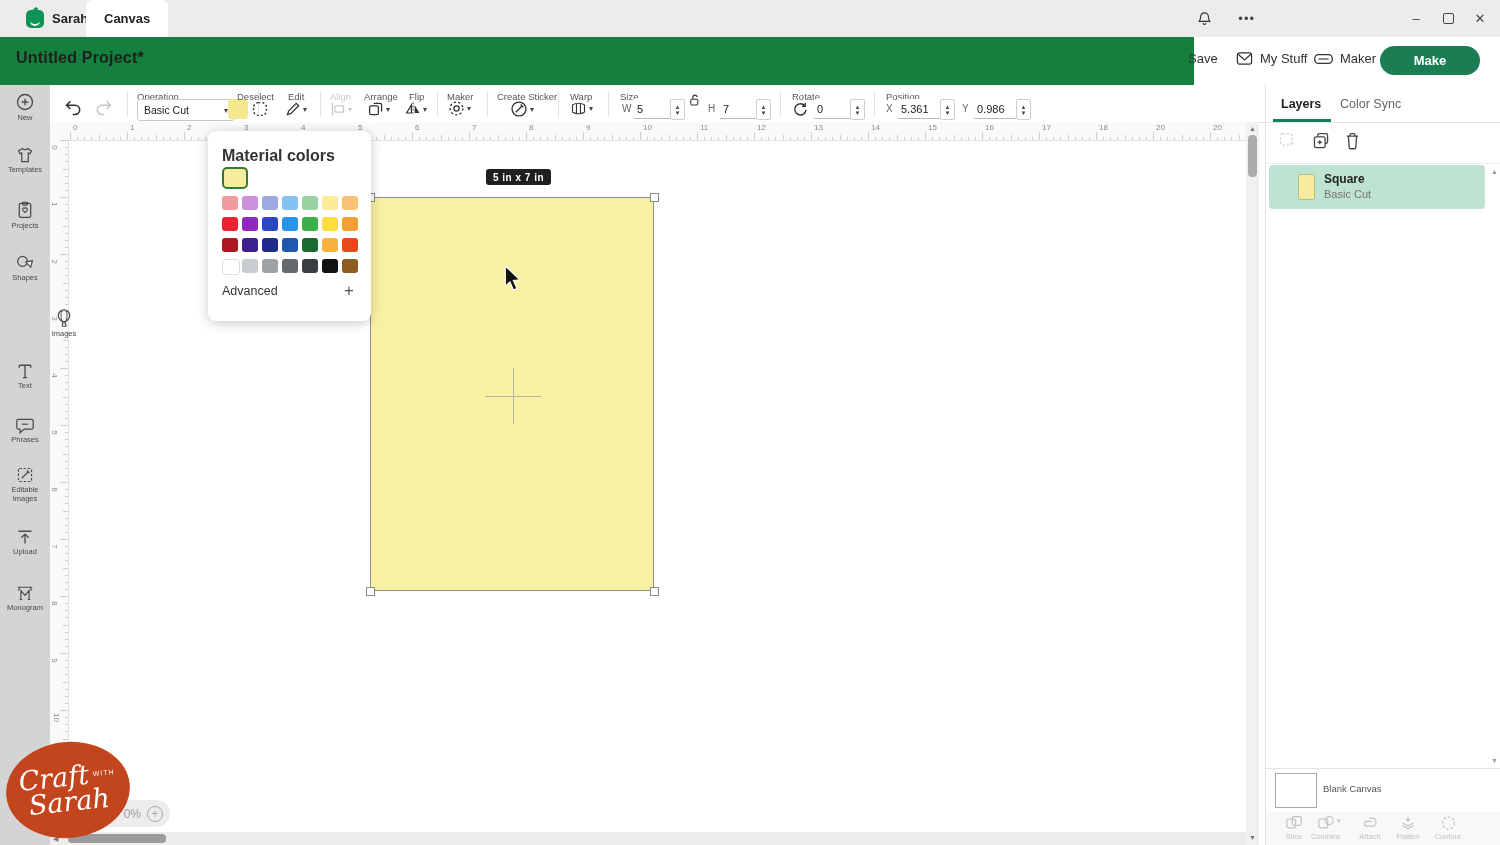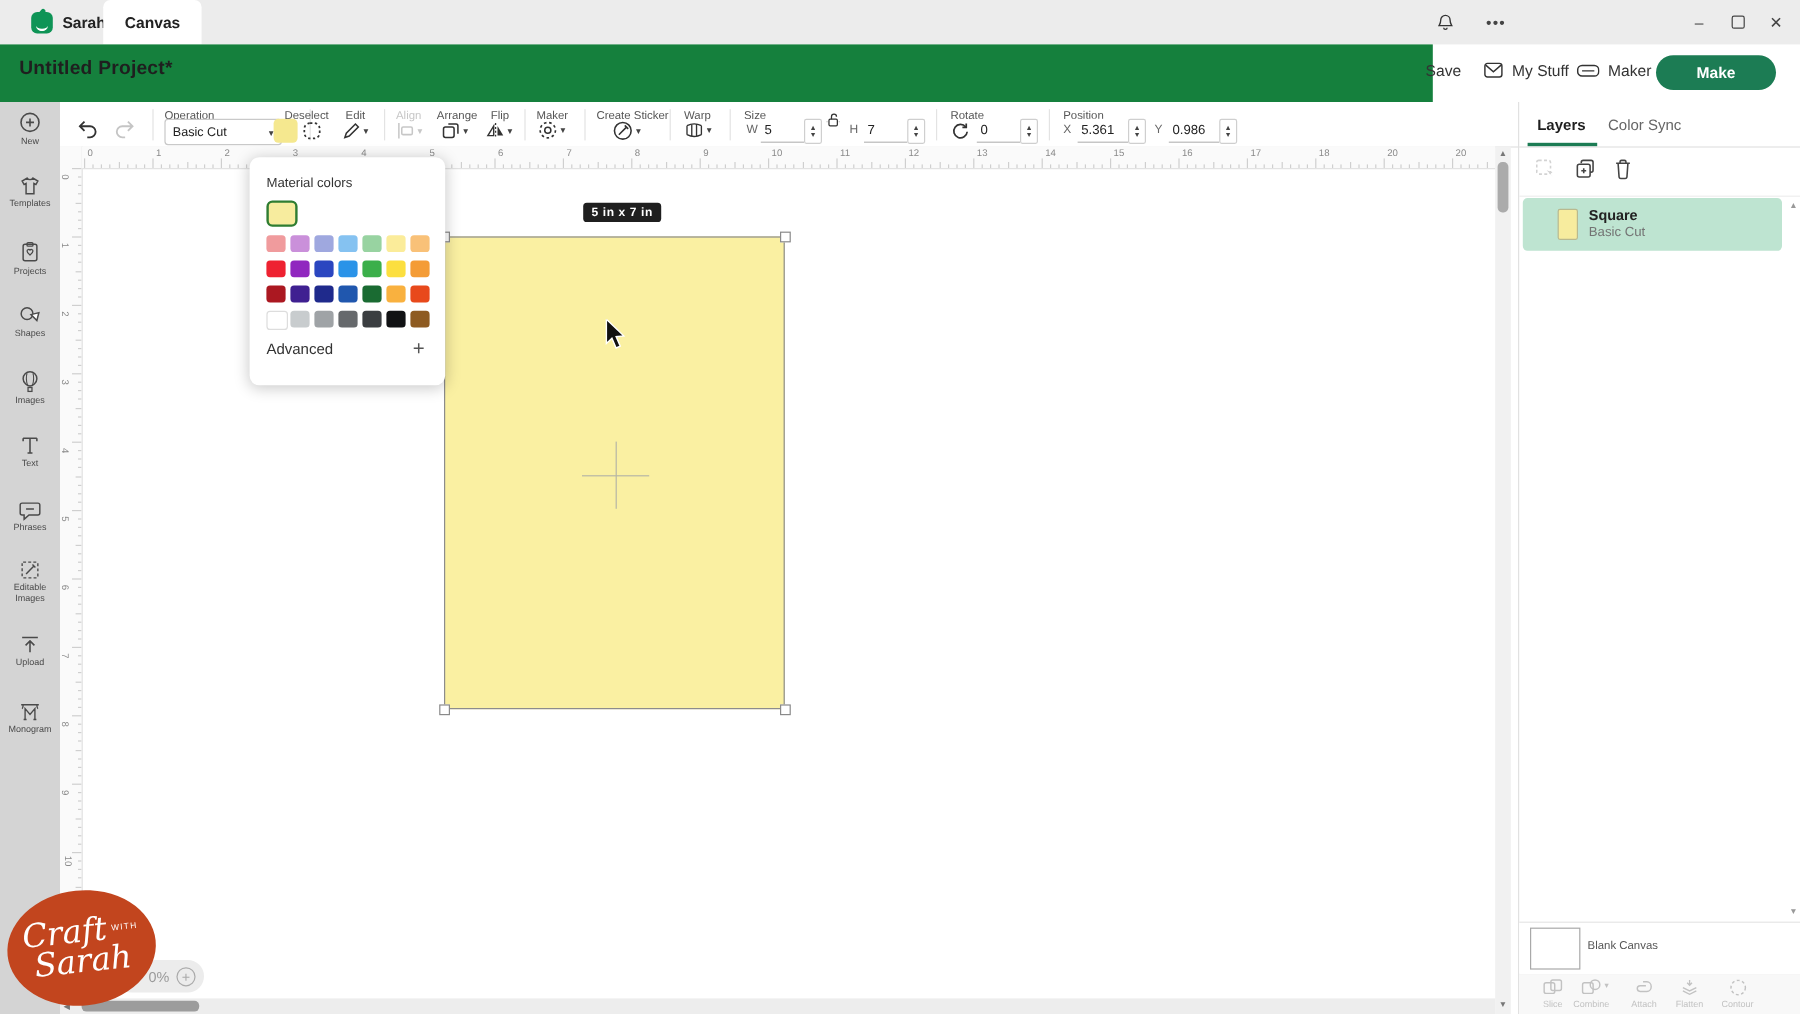--- a/index.html
+++ b/index.html
@@ -73,21 +73,21 @@
   .crossline{position:absolute;background:#b6b6a6;}
   
   .sb-track-v{position:absolute;left:1246px;top:122px;width:13px;height:723px;background:#f1f1f1;}
   .sb-thumb-v{position:absolute;left:1248px;top:135px;width:9px;height:42px;background:#ababab;border-radius:4px;}
   .sb-track-h{position:absolute;left:50px;top:832px;width:1196px;height:13px;background:#ededed;}
   .sb-thumb-h{position:absolute;left:68px;top:834px;width:98px;height:9px;background:#9c9c9c;border-radius:4px;}
   .sb-arrow{position:absolute;font-size:7px;color:#777;}
   
   #popup{position:absolute;left:208px;top:131px;width:163px;height:190px;background:#fff;border-radius:8px;
        box-shadow:0 2px 12px rgba(0,0,0,.22);}
-  #popup-title{position:absolute;left:14px;top:16px;font-size:11px;color:#333;}
+  #popup-title{position:absolute;left:14px;top:16px;font-size:16px;color:#333;font-weight:bold;}
   #current-swatch{position:absolute;left:14px;top:36px;width:22px;height:18px;border-radius:5px;
        border:2px solid #2f7d32;cursor:pointer;}
   #swatch-grid{position:absolute;left:14px;top:65px;display:grid;
        grid-template-columns:repeat(7,16px);gap:7px 4px;}
   .swatch{width:16px;height:14px;border-radius:3px;cursor:pointer;}
   #advanced-label{position:absolute;left:14px;top:153px;font-size:12.5px;color:#333;cursor:pointer;}
   #advanced-plus{position:absolute;left:136px;top:150px;font-size:17px;color:#555;font-weight:300;cursor:pointer;}
   
   #right-panel{position:absolute;left:1265px;top:85px;width:235px;height:760px;background:#fff;
        border-left:1px solid #e1e1e1;}
@@ -679,21 +679,21 @@
       </div>
       <div class="side-item" style="top: 169px;">
         <span>
           <svg width="20" height="18" viewBox="0 0 24 22">
             <circle cx="9" cy="9" r="6" fill="none" stroke="#4a4a4a" stroke-width="1.5"></circle>
             <path d="M13 10 L21 8 L19 16 Z" fill="#fff" stroke="#4a4a4a" stroke-width="1.5"></path>
           </svg>
         </span>
         <span class="slabel" style="max-width: 42px;">Shapes</span>
       </div>
-      <div class="side-item" style="top: 223px;">
+      <div class="side-item" style="top: 223px; margin-left: 39px;">
         <span>
           <svg width="18" height="20" viewBox="0 0 22 24">
             <path d="M11 2 a7 7 0 0 1 7 7 c0 4.5-4.5 7.5-7 7.5 S4 13.5 4 9 a7 7 0 0 1 7-7 Z" fill="none" stroke="#4a4a4a" stroke-width="1.5"></path>
             <path d="M8 3.5 C7 6 7 12 8.5 16 M14 3.5 C15 6 15 12 13.5 16" fill="none" stroke="#4a4a4a" stroke-width="1.1"></path>
             <rect x="9" y="18" width="4" height="4" fill="none" stroke="#4a4a4a" stroke-width="1.3"></rect>
           </svg>
         </span>
         <span class="slabel" style="max-width: 42px;">Images</span>
       </div>
       <div class="side-item" style="top: 277px;">

